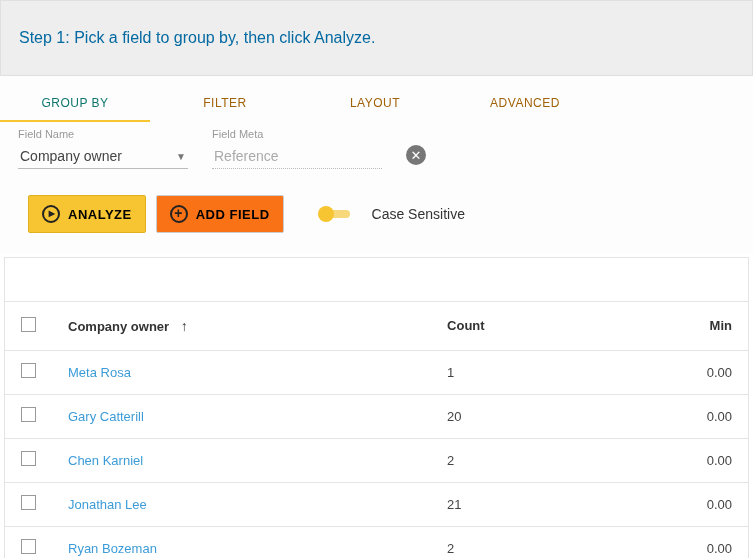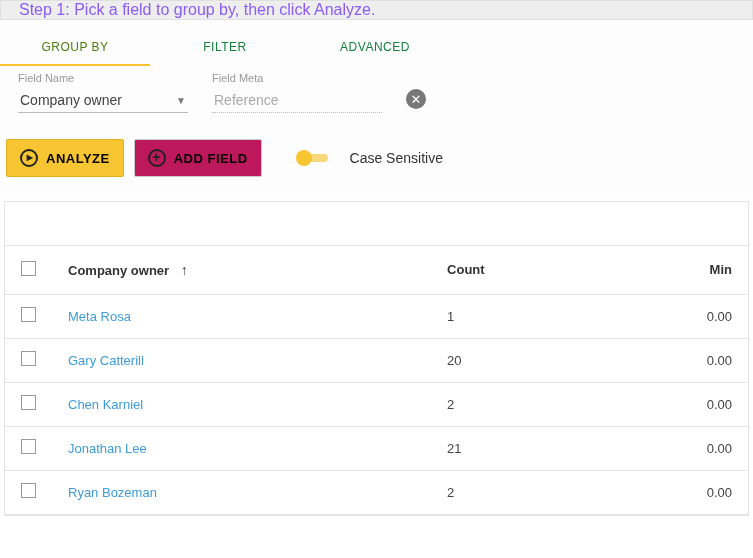--- a/index.html
+++ b/index.html
@@ -1,42 +1,42 @@
 <!DOCTYPE html>
 <html><head>
 <meta charset="utf-8">
 <style>
   * { box-sizing: border-box; margin: 0; padding: 0; font-family: Arial, Helvetica, sans-serif; }
   body { width: 753px; height: 558px; background: #fff; overflow: hidden; }
 
   .header {
     background: #eeeeee;
     border: 1px solid #e0e0e0;
-    padding: 0 18px;
+    padding: 28px 18px;
     font-size: 16px;
-    color: #8b5cf6;
+    color: #0369a1;
   }
 
   .tabs {
     display: flex;
     background: #fdfdfd;
     padding-top: 10px;
   }
   .tab {
     flex: 0 0 auto;
     text-align: center;
     padding: 10px 0;
     width: 150px;
     font-size: 12px;
     letter-spacing: 0.5px;
-    color: #15803d;
+    color: #a16207;
     cursor: pointer;
   }
   .tab.active {
-    color: #4d7c0f;
+    color: #0f766e;
     border-bottom: 2px solid #f7c531;
     font-weight: 500;
   }
 
   .fields-row {
     display: flex;
     align-items: flex-end;
     gap: 24px;
     padding: 6px 2px 12px 18px;
     background: #fdfdfd;
@@ -75,32 +75,32 @@
     font-size: 13px;
     cursor: pointer;
     position: relative;
     top: -4px;
   }
 
   .actions-row {
     display: flex;
     align-items: center;
     gap: 10px;
-    padding: 14px 18px 20px 6px;
+    padding: 14px 18px 20px 28px;
     background: #fdfdfd;
   }
   .btn {
     display: flex;
     align-items: center;
     gap: 8px;
     padding: 9px 13px;
     font-size: 13px;
     font-weight: 600;
     border: 1px solid #ccc;
-    background: #be185d;
+    background: #f97316;
     cursor: pointer;
     letter-spacing: 0.5px;
     border-radius: 2px;
   }
   .btn.analyze { background: #f7c531; border-color: #e0b020; }
   .btn-icon {
     width: 18px; height: 18px;
     border: 2px solid #222;
     border-radius: 50%;
     display: flex; align-items: center; justify-content: center;
@@ -174,20 +174,21 @@
 </head>
 <body>
 
 <div class="header">
   <span>Step 1: Pick a field to group by, then click Analyze.</span>
 </div>
 
 <div class="tabs">
   <div class="tab active"><span>GROUP BY</span></div>
   <div class="tab"><span>FILTER</span></div>
+  <div class="tab"><span>LAYOUT</span></div>
   <div class="tab"><span>ADVANCED</span></div>
 </div>
 
 <div class="fields-row">
   <div class="field-wrap">
     <div class="field-label">Field Name</div>
     <div class="select-field">
       <span>Company owner</span>
       <span class="chev">▼</span>
     </div>

